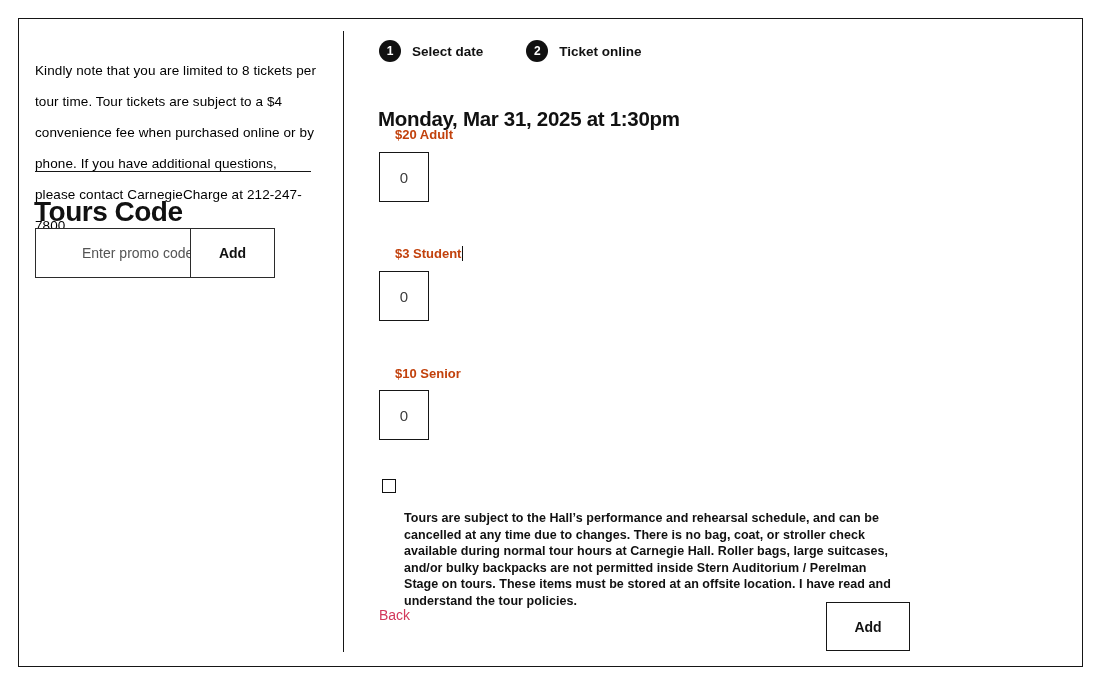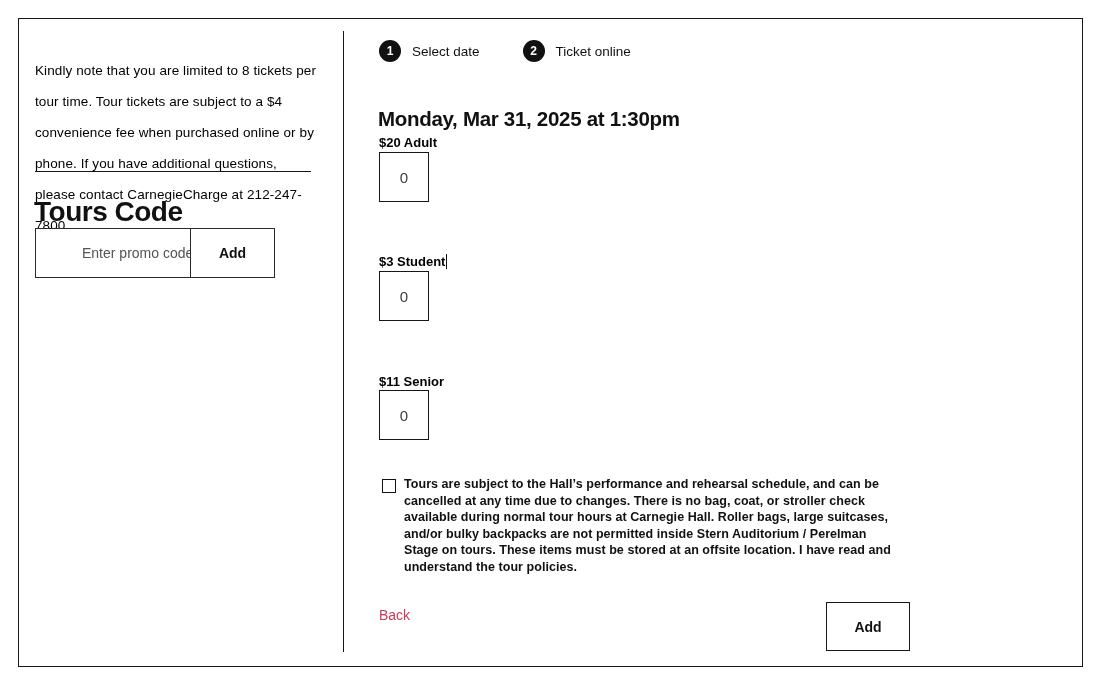--- a/index.html
+++ b/index.html
@@ -121,40 +121,39 @@
     color: #ffffff;
     font-size: 12px;
     font-weight: 700;
     display: flex;
     align-items: center;
     justify-content: center;
   }
   .step-label {
     margin-left: 11px;
     font-size: 13.5px;
-    font-weight: 400;
+    font-weight: 700;
     color: #111111;
   }
   .date-heading {
     position: absolute;
     left: 0;
     top: 71px;
     font-size: 20.5px;
     font-weight: 800;
     letter-spacing: -0.3px;
     color: #111111;
   }
   .ticket-label {
     position: absolute;
-    left: 1px;
+    left: 17px;
     font-size: 13px;
     font-weight: 700;
-    color: #000000;
+    color: #c2410c;
     white-space: nowrap;
-    margin-top: 8px;
   }
   .text-caret {
     display: inline-block;
     width: 1px;
     height: 15px;
     background: #111111;
     vertical-align: -3px;
     margin-left: 1px;
   }
   .ticket-input {
@@ -189,20 +188,21 @@
     cursor: pointer;
   }
   .policy-text {
     display: block;
     margin-left: 22px;
     font-size: 12.5px;
     font-weight: 700;
     line-height: 16.6px;
     color: #111111;
     letter-spacing: 0.05px;
+    margin-top: 34px;
   }
   .back-link {
     position: absolute;
     left: 1px;
     top: 588px;
     font-size: 14px;
     color: #d2375a;
     cursor: pointer;
     text-decoration: none;
     text-align: center;
@@ -260,21 +260,21 @@
       <span>$20 Adult</span>
     </div>
     <input class="ticket-input" style="top: 133px;" type="text" value="0">
 
     <div class="ticket-label" style="top:227px">
       <span>$3 Student</span><span class="text-caret"></span>
     </div>
     <input class="ticket-input" style="top: 252px;" type="text" value="0">
 
     <div class="ticket-label" style="top:347px">
-      <span>$11 Senior</span>
+      <span>$10 Senior</span>
     </div>
     <input class="ticket-input" style="top: 371px;" type="text" value="0">
 
     <div class="policy-row">
       <span class="policy-checkbox"></span>
       <span class="policy-text">Tours are subject to the Hall’s performance and rehearsal schedule, and can be cancelled at any time due to changes. There is no bag, coat, or stroller check available during normal tour hours at Carnegie Hall. Roller bags, large suitcases, and/or bulky backpacks are not permitted inside Stern Auditorium / Perelman Stage on tours. These items must be stored at an offsite location. I have read and understand the tour policies.</span>
     </div>
 
     <a class="back-link" href="#">Back</a>
 

